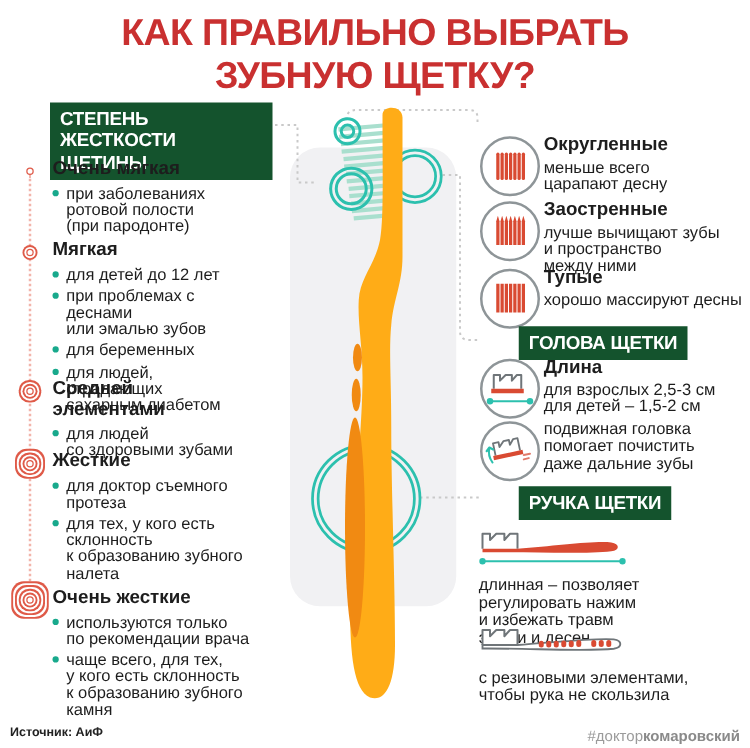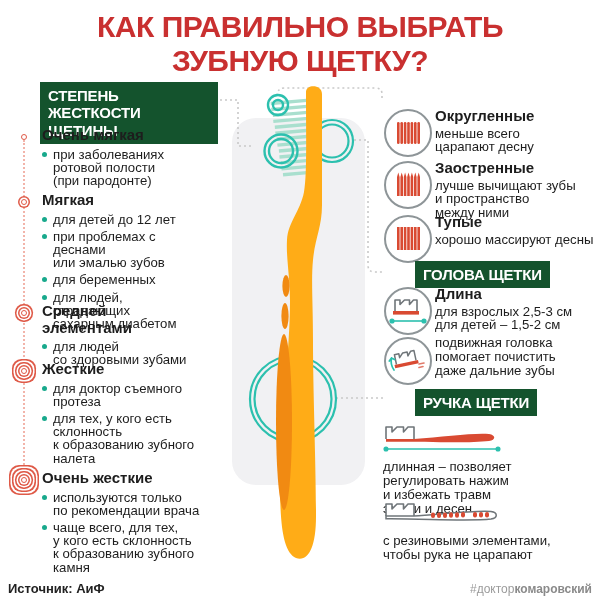--- a/index.html
+++ b/index.html
@@ -36,21 +36,21 @@
     border-radius:50%;background:#18a98c;}
 
   
   .r-abs{position:absolute;left:383px;}
   .rrow{display:flex;align-items:flex-start;gap:2px;width:214px;}
   .ititle{font-weight:bold;font-size:15px;color:#1d1d1d;line-height:1.1;margin-bottom:2px;}
   .itext{font-size:13.2px;line-height:1.05;color:#1d1d1d;white-space:pre-line;}
   .icon-circ{flex:0 0 auto;}
 
   
-  .src{position:absolute;left:8px;top:581px;font-weight:bold;font-size:13px;color:#222;}
+  .src{position:absolute;left:8px;top:581px;font-weight:bold;font-size:10px;color:#222;}
   .tag{position:absolute;right:8px;top:582px;font-size:12px;color:#9b9b9b;}
   .tag b{color:#8a8a8a;}
 
   .mid-svg{position:absolute;left:170px;top:80px;}
 </style>
 </head>
 <body>
 
 <div class="canvas">
 
@@ -312,19 +312,19 @@
         <rect x="60" y="12.5" width="4" height="5.5" rx="2"></rect>
           <rect x="66" y="12.3" width="4" height="5.5" rx="2"></rect>
         <rect x="72" y="12.3" width="4" height="5.5" rx="2"></rect>
           <rect x="78" y="12" width="4" height="5.5" rx="2"></rect>
         <rect x="90" y="12" width="4" height="5.5" rx="2"></rect>
           <rect x="96" y="12" width="4" height="5.5" rx="2"></rect>
         <rect x="102" y="12" width="4" height="5.5" rx="2"></rect>
       </g>
     </svg>
     <div class="itext" style="margin-top:6px">с резиновыми элементами,
-чтобы рука не царапают</div>
+чтобы рука не скользила</div>
   </div>
 
   <div class="src">Источник: АиФ</div>
   <div class="tag"><span>#доктор</span><b>комаровский</b></div>
 
 </div>
 
 </body></html>

